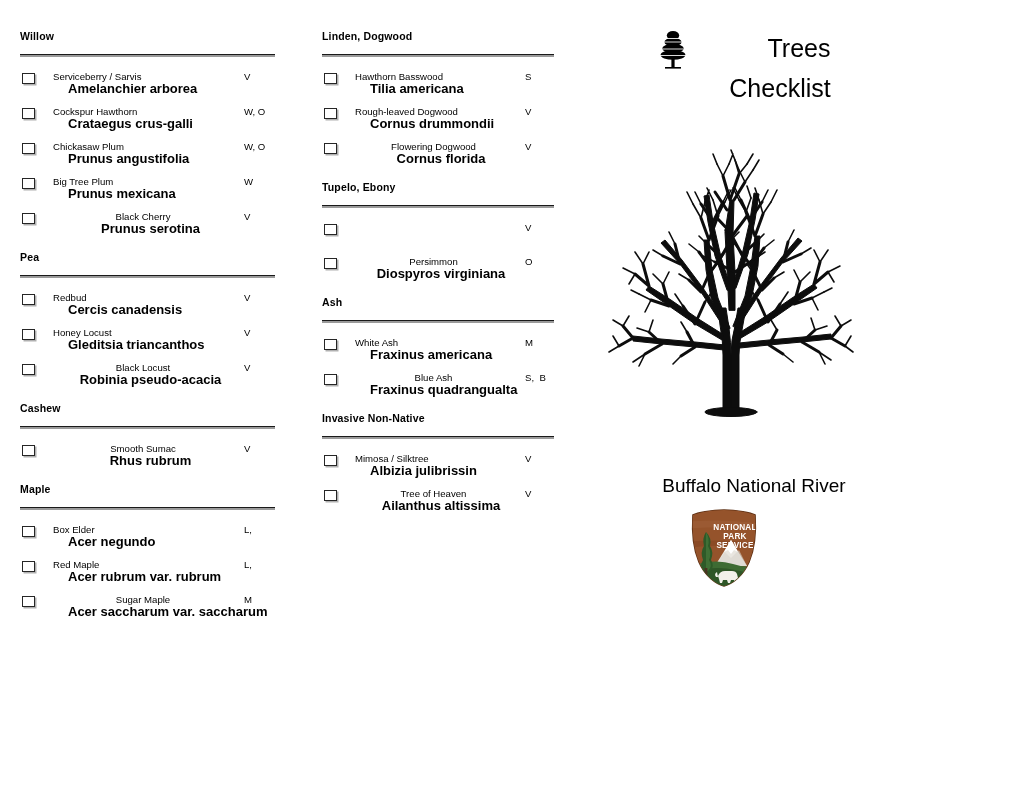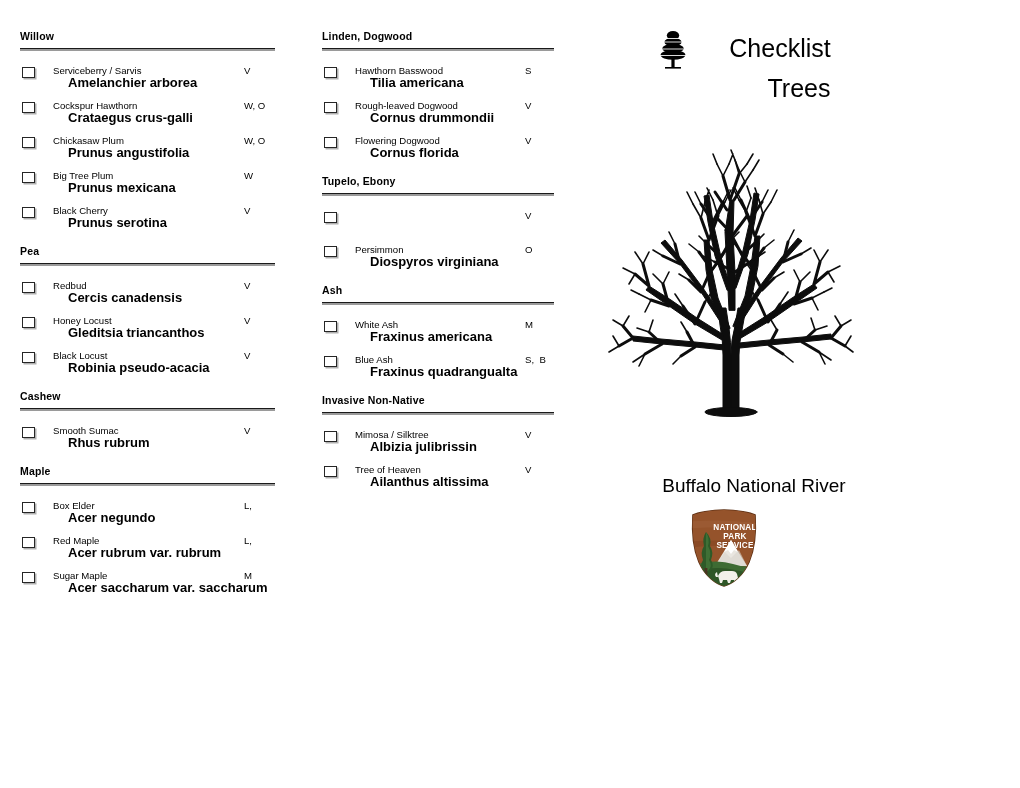--- a/index.html
+++ b/index.html
@@ -26,21 +26,21 @@
   #col-2 { left: 322px; width: 232px; }
 
   
   .section { margin: 0; }
   .section-head {
     position: relative;
     font-size: 10.5px;
     font-weight: bold;
     letter-spacing: 0.15px;
     line-height: 12px;
-    padding-bottom: 7px;
+    padding-bottom: 13px;
     white-space: nowrap;
   }
   .section-head .rule {
     position: absolute;
     left: 0;
     right: 0;
     bottom: -2px;
     height: 3px;
     background: #9a9a9a;
     border-top: 1px solid #1a1a1a;
@@ -54,21 +54,21 @@
     display: inline-block;
   }
 
   
   .entries { margin-top: 16px; }
   .entry {
     position: relative;
     min-height: 23px;
     margin-bottom: 11px;
   }
-  .entry:last-child { margin-bottom: 0; }
+  .entry:last-child { margin-bottom: 0; text-align: center; }
 
   .checkbox {
     position: absolute;
     left: 2px;
     top: 2px;
     width: 11px;
     height: 9px;
     border: 1.4px solid #262626;
     background: #ffffff;
     box-shadow: 1.5px 1.5px 0 0 #b0b0b0;
@@ -386,22 +386,22 @@
         <rect x="15.4" y="25" width="3.2" height="13"></rect>
         <rect x="9" y="37" width="16" height="1.6"></rect>
       </g>
       <g stroke="#ffffff" stroke-width="1" fill="none" opacity="0.85">
         <path d="M7 12 L27 12"></path>
         <path d="M5 19 L29 19"></path>
         <path d="M4 25.5 L30 25.5"></path>
         <path d="M9 8.5 L25 8.5"></path>
       </g>
     </svg>
+    <div class="title-line" id="title-line-1">Trees</div>
     <div class="title-line" id="title-line-2">Checklist</div>
-    <div class="title-line" id="title-line-1">Trees</div>
   </div>
 
   <svg id="tree-art" viewBox="0 0 250 280">
     <g fill="#0d0d0d" stroke="#0d0d0d" stroke-linecap="round" stroke-linejoin="round">
 
       <path d="M118 270 L118 215 Q118 200 115 185 L113 168 L121 168 L124 188 Q126 204 126 215 L126 270 Z"></path>
       <path d="M126 270 L126 215 Q126 200 130 186 L133 168 L141 168 L137 190 Q134 204 134 215 L134 270 Z"></path>
       <ellipse cx="126" cy="272" rx="26" ry="4.5"></ellipse>
 
       <path d="M120 190 L106 158 L101 130 L99 100 L104 100 L107 130 L113 158 L125 188 Z"></path>

